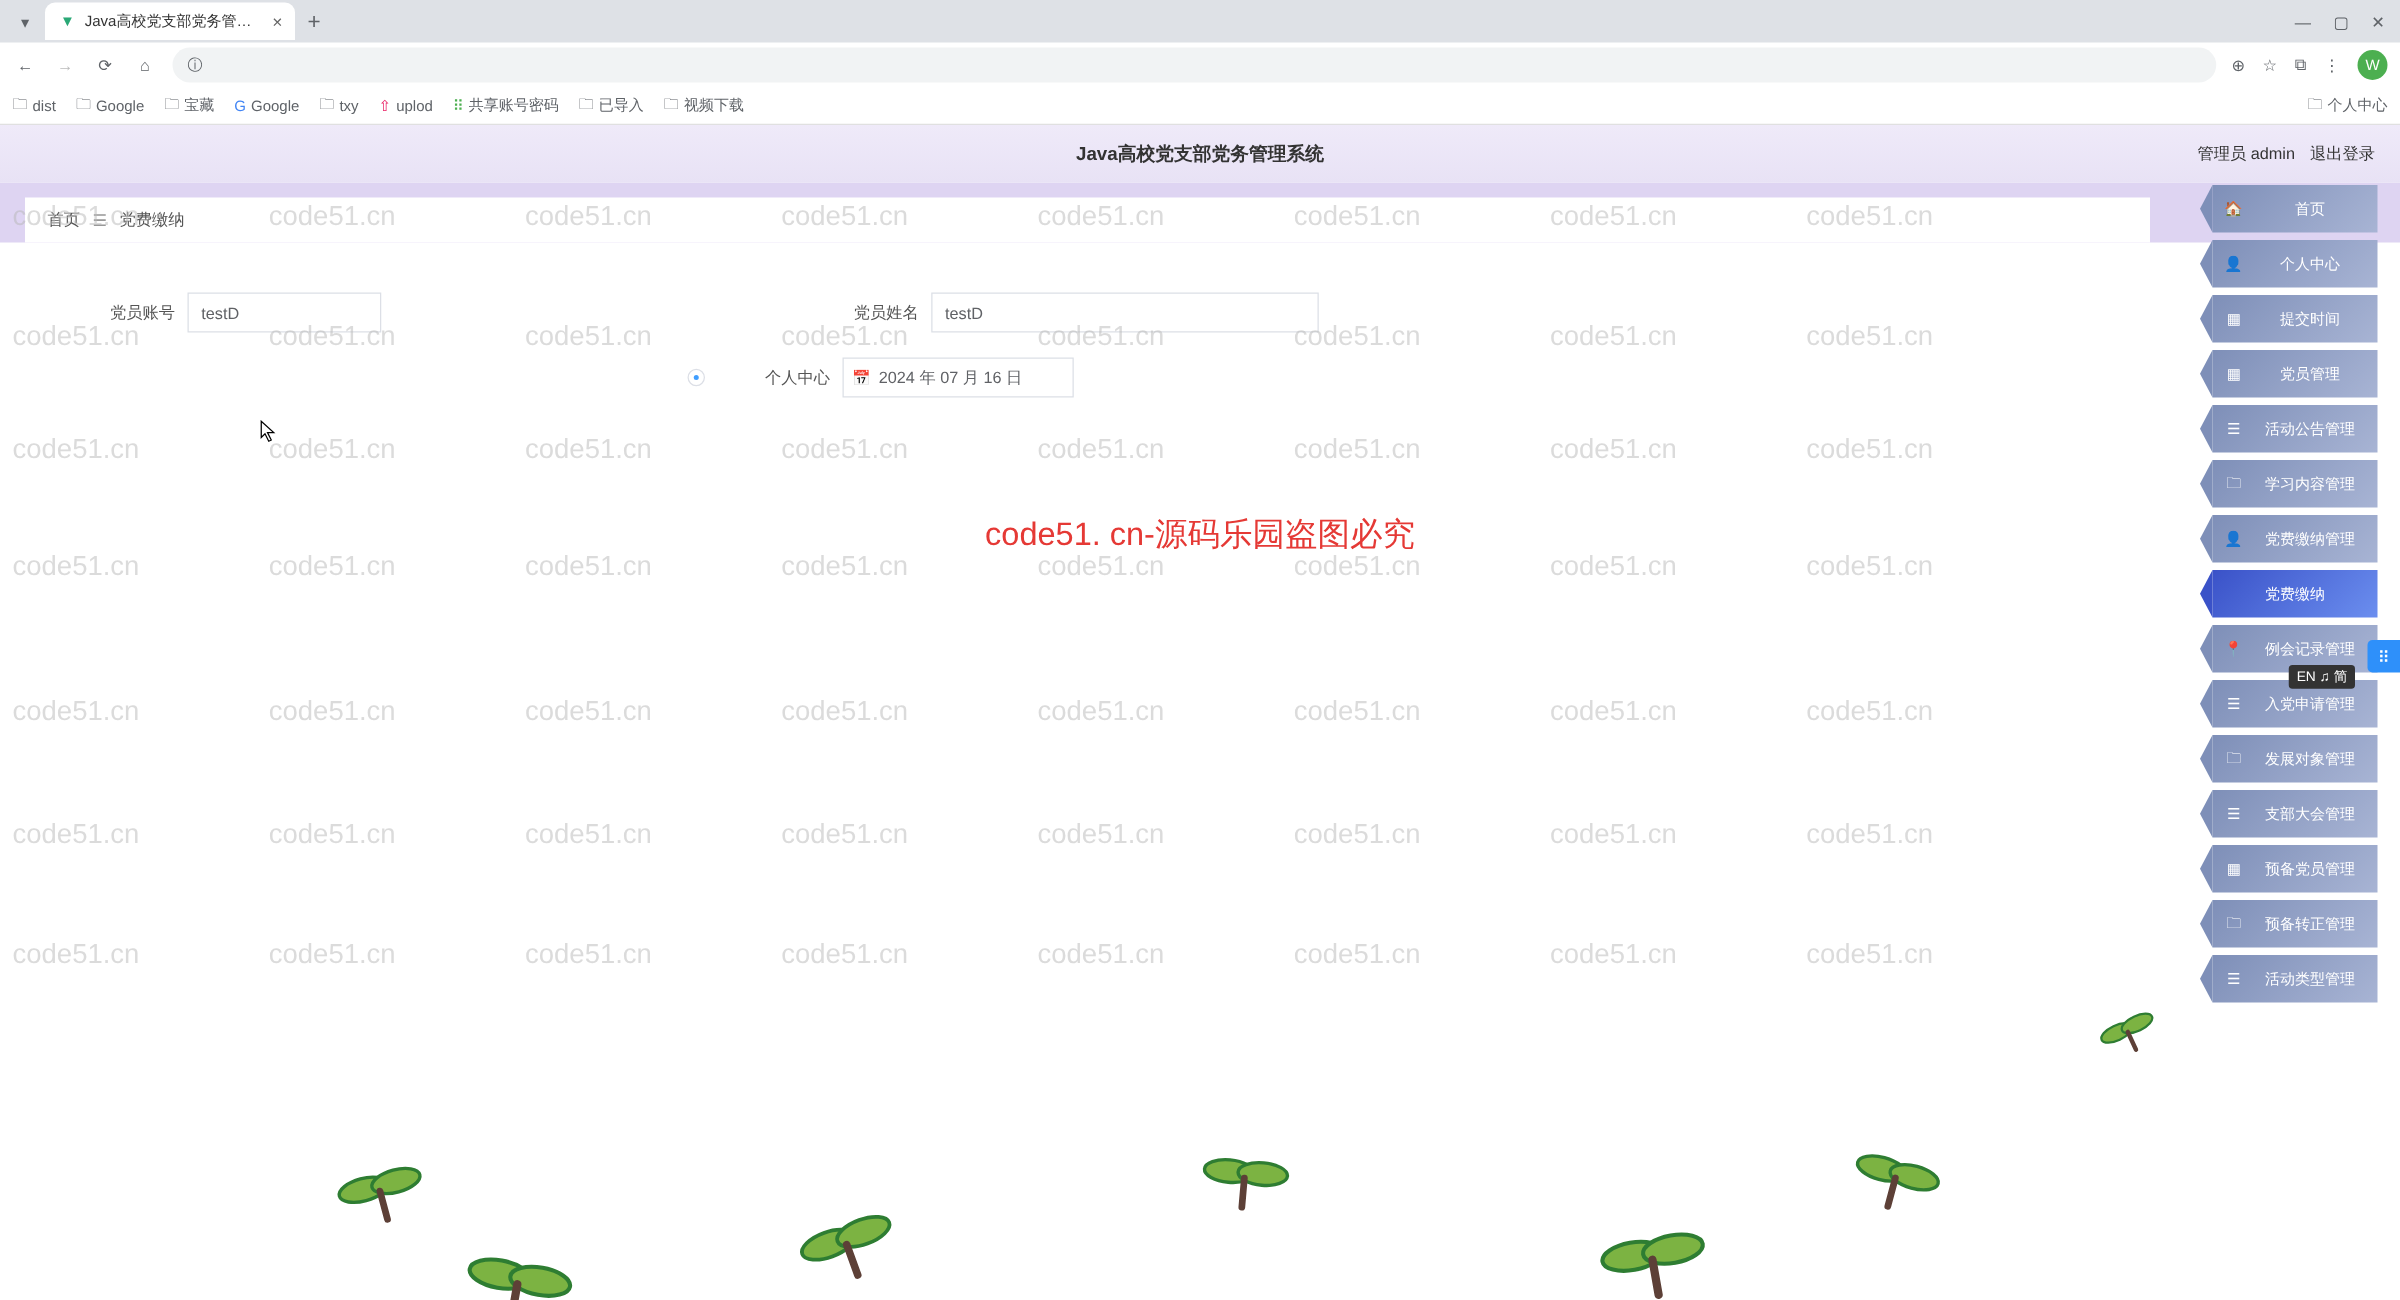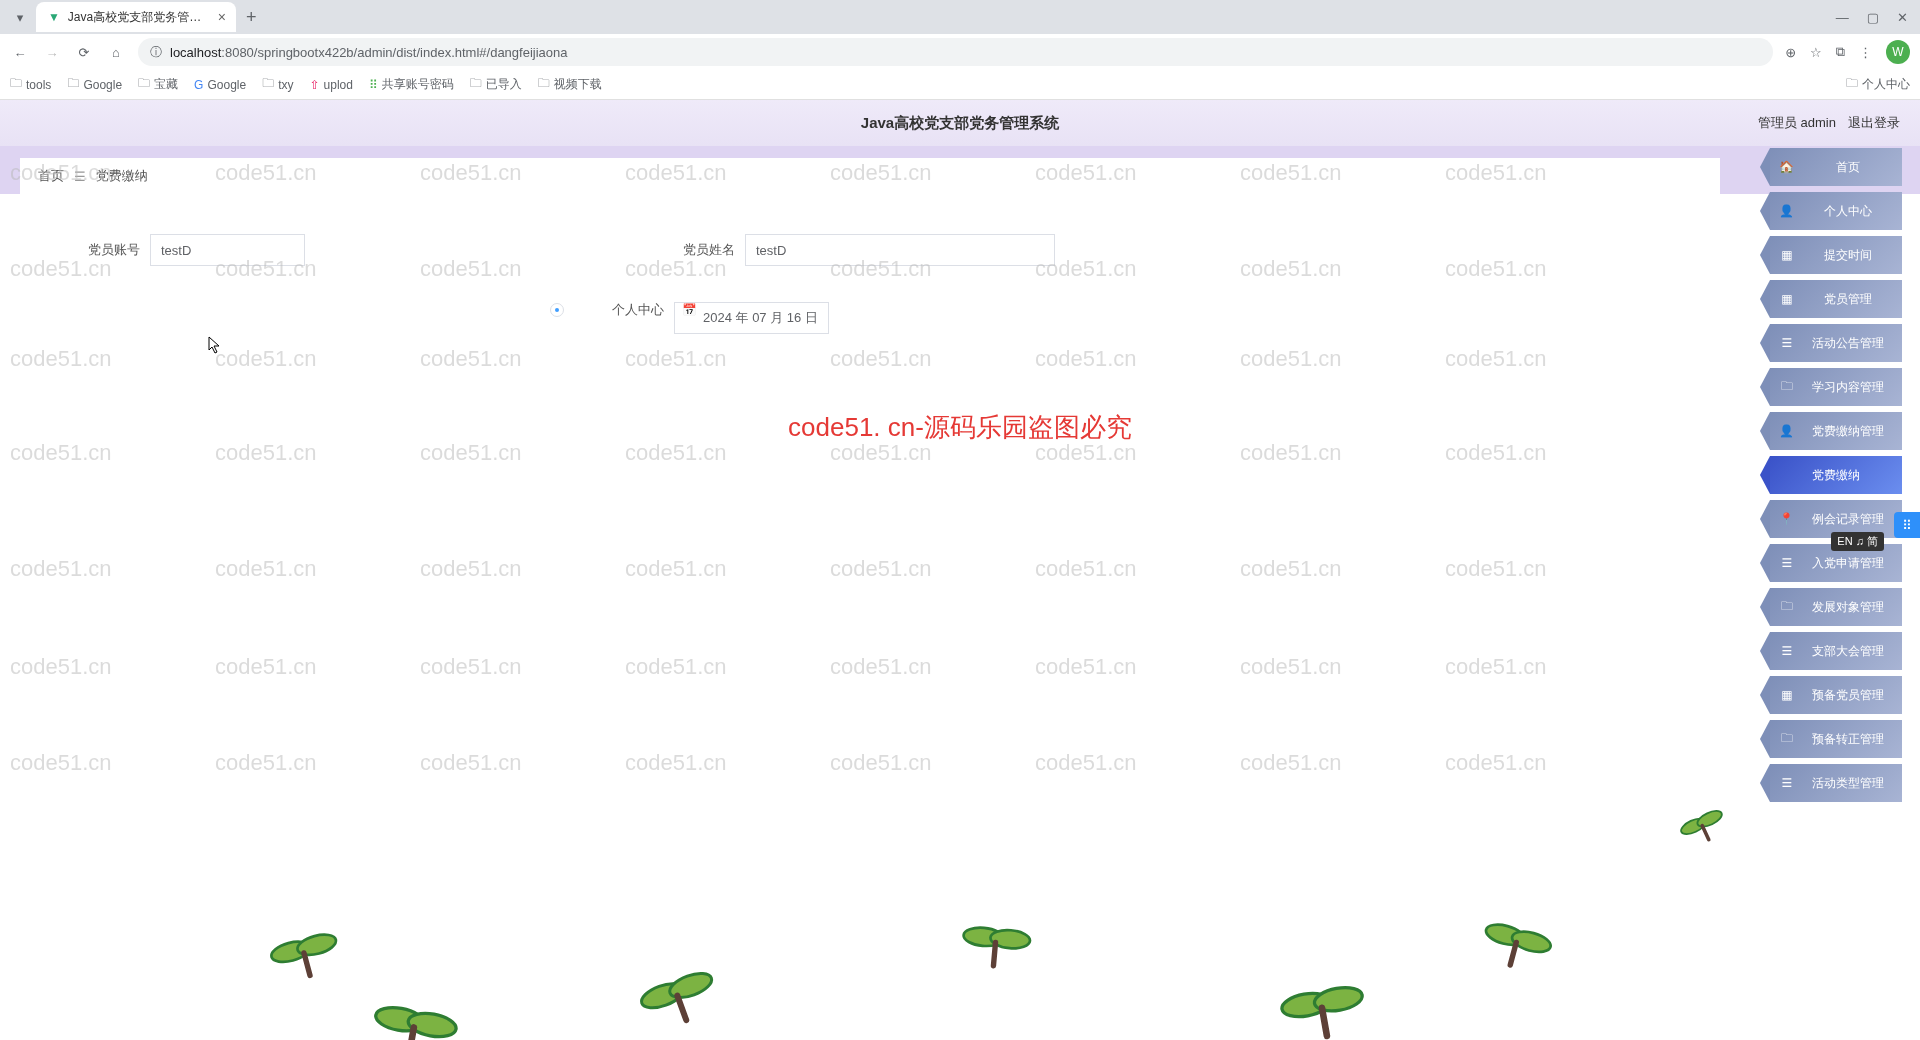--- a/index.html
+++ b/index.html
@@ -49,21 +49,21 @@
 .form-group.g1 { margin-left: 60px; }
 .form-group.g2 { margin-left: 370px; }
 .label { width: 60px; text-align: right; margin-right: 10px; font-size: 13px; color: #555; }
 .label .req { color: #f56c6c; margin-right: 2px; }
 .input { height: 32px; border: 1px solid #dcdfe6; padding: 0 10px; font-size: 13px; color: #606266; outline: none; }
 .input.w-sm { width: 155px; }
 .input.w-md { width: 310px; }
 .input.w-lg { width: 310px; }
 .date-wrap { position: relative; display: inline-block; }
 .date-icon { position: absolute; left: 8px; top: 50%; transform: translateY(-50%); color: #c0c4cc; font-size: 12px; }
-.input.w-date { width: 155px; padding-left: 28px; margin-top: 16px; }
+.input.w-date { width: 185px; padding-left: 28px; }
 .radio-dot { width:14px; height:14px; border:1px solid #dcdfe6; border-radius:50%; margin-left: 530px; display:inline-block; position:relative; }
 .radio-dot::after { content:''; position:absolute; width:4px; height:4px; background:#409eff; border-radius:50%; left:4px; top:4px; }
 
 .btn-row { margin-left: 128px; margin-top: 20px; display:flex; gap: 16px; }
 .btn { width: 122px; height: 36px; border: none; color: #fff; font-size: 13px; cursor: pointer; background: linear-gradient(90deg, #3a52c8, #6b8eef); box-shadow: 2px 2px 5px rgba(0,0,0,0.15); }
 
 
 .sidebar { position: fixed; right: 18px; top: 148px; width: 132px; display:flex; flex-direction:column; gap: 6px; z-index:5; }
 .side-item { height: 38px; background: linear-gradient(135deg, #7e8fb8, #a8b4d4); color: #fff; display: flex; align-items: center; padding: 0 8px; position: relative; font-size: 12px; cursor:pointer; }
 .side-item::before { content:''; position:absolute; left:-10px; top:0; border-top: 19px solid transparent; border-bottom:19px solid transparent; border-right: 10px solid #7e8fb8; }
@@ -104,34 +104,33 @@
       <span>✕</span>
     </div>
   </div>
   <div class="address-bar">
     <span class="nav-btn">←</span>
     <span class="nav-btn disabled">→</span>
     <span class="nav-btn">⟳</span>
     <span class="nav-btn">⌂</span>
     <div class="url-box">
       <span class="site-icon">ⓘ</span>
-      <span class="url-text"><span class="host">localhost</span><span>:8080/springbootx422b/admin/dist/index.html#/dangfeijiaona</span></span>
     </div>
     <div class="addr-icons">
       <span>⊕</span>
       <span>☆</span>
       <span>⧉</span>
       <span>⋮</span>
       <span class="avatar">W</span>
     </div>
   </div>
   <div class="bookmarks-bar">
     <span class="bm-item">
         <span class="bm-icon">🗀</span>
-        <span>tools</span>
+        <span>dist</span>
       </span>
     <span class="bm-item">
         <span class="bm-icon">🗀</span>
         <span>Google</span>
       </span>
     <span class="bm-item">
         <span class="bm-icon">🗀</span>
         <span>宝藏</span>
       </span>
     <span class="bm-item">

